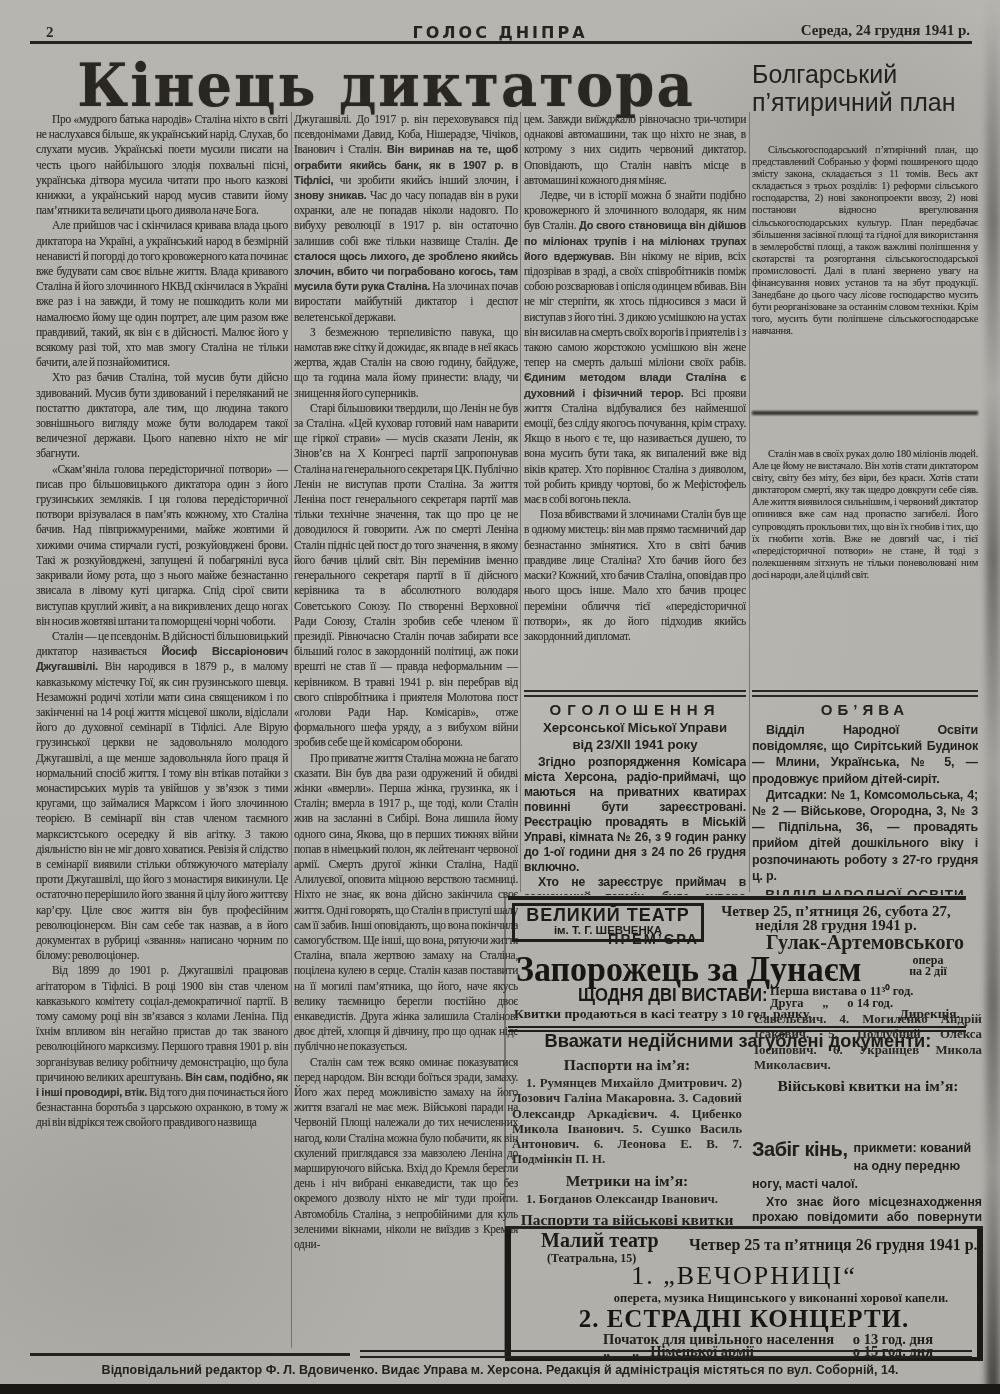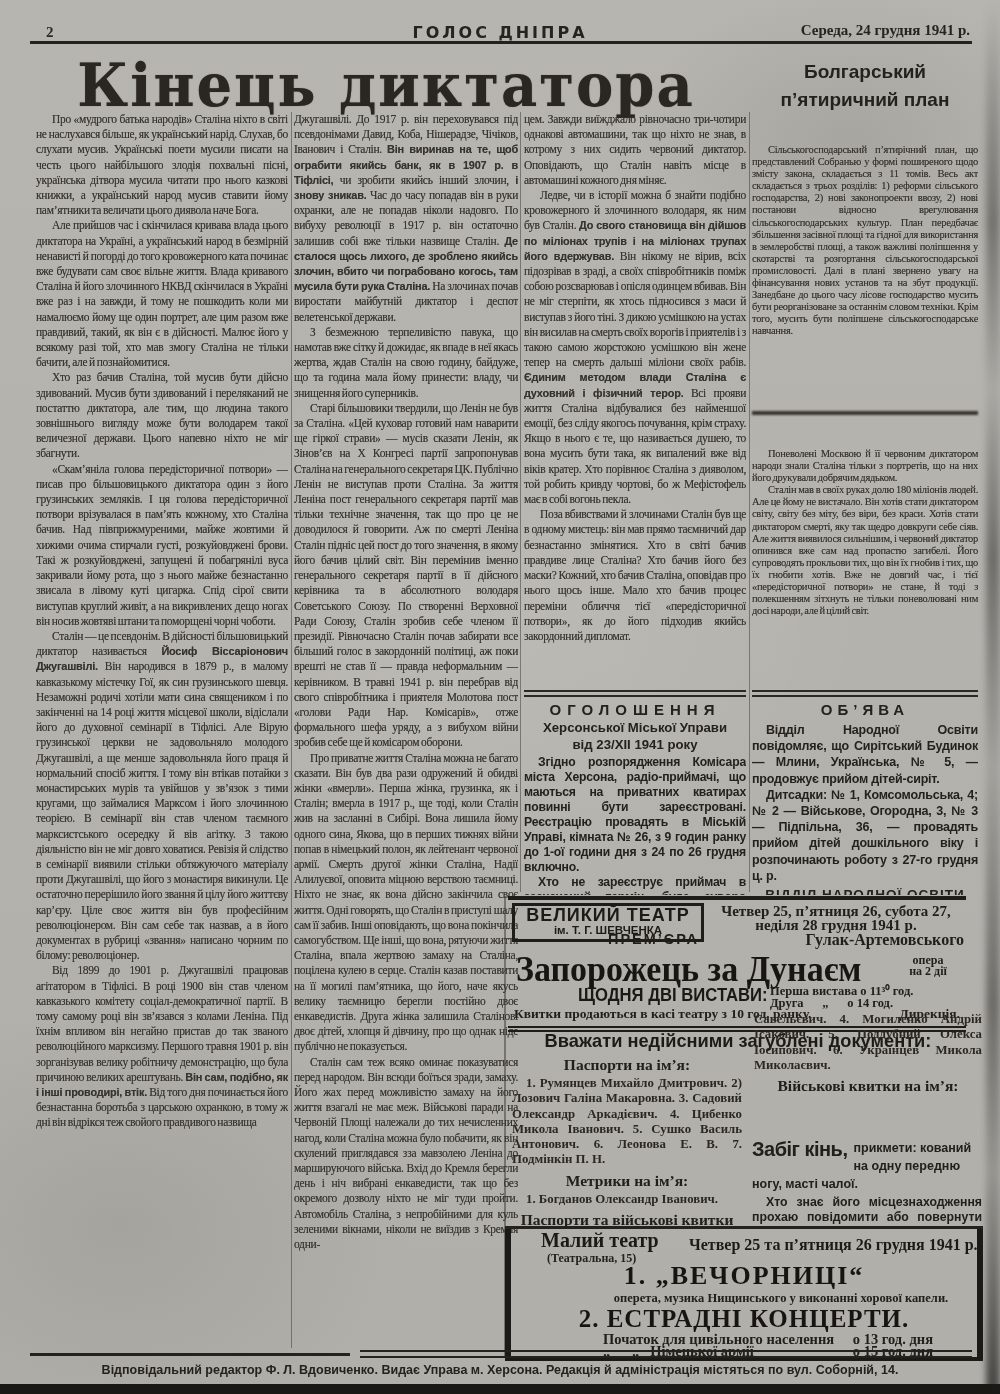--- a/index.html
+++ b/index.html
@@ -25,39 +25,39 @@
     font-size:16px;letter-spacing:3px;color:#262420;}
   .issuedate{font-size:15px;font-weight:bold;color:#262420;text-align:right;}
   .rule{background:#24221e;}
   .dbl{height:3px;border-top:2px solid #2b2924;border-bottom:2px solid #2b2924;background:transparent;}
   .smudge{background:#35322c;filter:blur(1px);}
   .vline{background:rgba(58,56,52,.5);}
   
   .main-headline{font-family:"DejaVu Serif",serif;font-weight:bold;font-size:56px;
     letter-spacing:2px;color:#2a2722;text-align:center;white-space:nowrap;
     transform:scaleY(1.06);transform-origin:top;text-shadow:0 0 1px rgba(30,28,24,.5);}
-  .side-headline{font-family:"Liberation Sans",sans-serif;font-weight:bold;font-size:19px;
-    color:#24221e;text-align:center;line-height:1.0;}
+  .side-headline{font-family:"Liberation Sans",sans-serif;font-weight:normal;font-size:25px;
+    color:#24221e;text-align:left;line-height:1.0;}
   
   .gothic{font-family:"Liberation Sans",sans-serif;font-weight:700;color:#24221d;}
   .an-title{text-align:center;font-size:15px;letter-spacing:6px;}
   .an-sub{text-align:center;font-size:13.2px;margin-top:2px;}
   .an-body{font-size:12.2px;line-height:15px;text-align:justify;letter-spacing:-0.2px;}
   .an-body .para{margin:0;text-indent:14px;}
   .an-sig{text-align:right;font-size:13.5px;letter-spacing:3px;margin-top:3px;}
   .ob-body{font-size:12.5px;line-height:16.2px;text-align:justify;letter-spacing:-0.2px;}
   .ob-body .para{margin:0;text-indent:14px;}
   
   .gt-box{border-top:4px solid #1f1d19;border-bottom:6px double #1f1d19;}
   .gt-name-box{border:3px solid #1f1d19;text-align:center;}
   .gt-name{font-family:"Liberation Sans",sans-serif;font-weight:bold;font-size:18px;letter-spacing:1px;color:#1d1b17;line-height:17px;margin-top:1px;}
   .gt-subname{font-family:"Liberation Sans",sans-serif;font-weight:bold;font-size:11.5px;color:#1d1b17;line-height:12px;}
   .gt-dates{font-size:15px;font-weight:bold;text-align:center;color:#22201b;line-height:13px;}
   .gt-premiere{font-family:"Liberation Sans",sans-serif;font-weight:bold;font-size:14.5px;letter-spacing:2px;color:#201e19;}
-  .gt-composer{font-size:16px;font-weight:bold;color:#22201b;}
+  .gt-composer{font-size:20px;font-weight:bold;color:#22201b;}
   .gt-title{font-family:"Liberation Serif",serif;font-weight:bold;font-size:34px;
     letter-spacing:0px;color:#181613;white-space:nowrap;transform:scaleY(1.08);transform-origin:left top;}
   .gt-genre{font-size:12px;font-weight:bold;text-align:center;color:#201e19;line-height:11px;}
   .gt-daily{font-family:"Liberation Sans",sans-serif;font-weight:bold;font-size:18.5px;color:#1b1915;
     transform:scaleX(.9);transform-origin:left;white-space:nowrap;}
   .gt-show{font-size:12.5px;font-weight:bold;color:#22201b;line-height:11px;white-space:nowrap;}
   .gt-tickets{font-size:13.5px;font-weight:bold;color:#22201b;}
   
   .ld-heading{font-family:"Liberation Sans",sans-serif;font-weight:bold;font-size:19px;color:#1d1b16;
     text-align:center;transform:scaleX(.96);}
@@ -67,21 +67,21 @@
   
   .horse{font-family:"Liberation Sans",sans-serif;font-weight:bold;color:#22201b;}
   .horse-lead{float:left;font-size:20px;letter-spacing:-0.5px;margin-right:6px;line-height:22px;}
   .horse-desc{font-size:12.5px;line-height:13.5px;}
   .horse-body{font-size:12.3px;line-height:15px;text-align:justify;margin:3px 0 0 0;text-indent:14px;}
   
   .st-box{border-left:6px solid #1c1a16;border-right:6px solid #1c1a16;border-bottom:4px solid #1c1a16;}
   .st-name{font-size:20px;font-weight:bold;color:#1d1b17;}
   .st-addr{font-size:12px;font-weight:bold;color:#24221d;}
   .st-date{font-size:16px;font-weight:bold;color:#1d1b17;white-space:nowrap;}
-  .st-item1{font-size:26px;font-weight:bold;letter-spacing:2px;text-align:center;color:#171512;}
+  .st-item1{font-size:26px;font-weight:normal;letter-spacing:2px;text-align:center;color:#171512;}
   .st-sub{font-size:12.5px;font-weight:bold;text-align:center;color:#22201b;}
   .st-item2{font-size:25px;font-weight:bold;letter-spacing:1px;text-align:center;color:#171512;}
   .st-time{font-size:14.5px;font-weight:bold;color:#22201b;display:flex;justify-content:space-between;}
   
   .footer-text{text-align:center;font-family:"Liberation Sans",sans-serif;font-weight:bold;
     font-size:12.5px;color:#24221d;}
   .bottom-band{background:#191815;filter:blur(.6px);}
   .right-streak{background:linear-gradient(to bottom,
      rgba(40,40,38,0) 0%, rgba(40,40,38,.45) 16%, rgba(40,40,38,.08) 28%,
      rgba(40,40,38,.5) 40%, rgba(40,40,38,.12) 55%, rgba(40,40,38,.5) 72%,
@@ -121,21 +121,20 @@
       <p class="para noindent"><span>цем. Завжди виїжджало рівночасно три-чотири однакові автомашини, так що ніхто не знав, в котрому з них сидить червоний диктатор. Оповідають, що Сталін навіть місце в автомашині кожного дня міняє.</span></p>
       <p class="para"><span>Ледве, чи в історії можна б знайти подібно кровожерного й злочинного володаря, як ним був Сталін. </span><span class="b">До свого становища він дійшов по міліонах трупів і на міліонах трупах його вдержував.</span><span> Він нікому не вірив, всіх підозрівав в зраді, а своїх співробітників поміж собою розсварював і опісля одинцем вбивав. Він не міг стерпіти, як хтось підносився з маси й виступав з його тіні. З дикою усмішкою на устах він висилав на смерть своїх ворогів і приятелів і з такою самою жорстокою усмішкою він жене тепер на смерть дальші міліони своїх рабів. </span><span class="b">Єдиним методом влади Сталіна є духовний і фізичний терор.</span><span> Всі прояви життя Сталіна відбувалися без найменшої емоції, без сліду якогось почування, крім страху. Якщо в нього є те, що називається душею, то вона мусить бути така, як випалений вже від віків кратер. Хто порівнює Сталіна з дияволом, той робить кривду чортові, бо ж Мефістофель має в собі вогонь пекла.</span></p>
       <p class="para"><span>Поза вбивствами й злочинами Сталін був ще в одному мистець: він мав прямо таємничий дар безнастанно змінятися. Хто в світі бачив правдиве лице Сталіна? Хто бачив його без маски? Кожний, хто бачив Сталіна, оповідав про нього щось інше. Мало хто бачив процес переміни обличчя тієї «передісторичної потвори», як до його підходив якийсь закордонний дипломат.</span></p>
     </div>
 
   <div class="abs article smallcol" style="left:752px;top:120px;width:226px;height:288px;">
       <p class="para"><span>Сільськогосподарський п’ятирічний план, що представлений Собранью у формі поширеного щодо змісту закона, складається з 11 томів. Весь акт складається з трьох розділів: 1) реформи сільського господарства, 2) нові законопроекти ввозу, 2) нові постанови відносно врегулювання сільськогосподарських культур. План передбачає збільшення засівної площі та гідної для використання в землеробстві площі, а також важливі поліпшення у скотарстві та розгортання сільськогосподарської промисловості. Далі в плані звернено увагу на фінансування нових установ та на збут продукції. Занедбане до цього часу лісове господарство мусить бути реорганізоване за останнім словом техніки. Крім того, мусить бути поліпшене сільськогосподарське навчання.</span></p>
     </div>
   <div class="abs smudge" style="left:752px;top:411px;width:226px;height:4px;"></div>
   <div class="abs article smallcol" style="left:752px;top:424px;width:226px;height:262px;">
-      <p class="para"><span>Поневолені Москвою й її червоним диктатором народи знали Сталіна тільки з портретів, що на них його друкували добрячим дядьком.</span></p>
       <p class="para"><span>Сталін мав в своїх руках долю 180 міліонів людей. Але це йому не вистачало. Він хотів стати диктатором світу, світу без міту, без віри, без краси. Хотів стати диктатором смерті, яку так щедро довкруги себе сіяв. Але життя виявилося сильнішим, і червоний диктатор опинився вже сам над пропастю загибелі. Його супроводять прокльови тих, що він їх гнобив і тих, що їх гнобити хотів. Вже не довгий час, і тієї «передісторичної потвори» не стане, й тоді з полекшенням зітхнуть не тільки поневолювані ним досі народи, але й цілий світ.</span></p>
     </div>
 
   <div class="abs vline" style="left:291px;top:112px;width:1px;height:1236px;"></div>
   <div class="abs vline" style="left:520px;top:112px;width:1px;height:780px;"></div>
   <div class="abs vline" style="left:749px;top:112px;width:1px;height:780px;"></div>
   <div class="abs vline" style="left:504px;top:896px;width:2px;height:460px;"></div>
 
   <div class="abs dbl" style="left:524px;top:690px;width:222px;"></div>
   <div class="abs dbl" style="left:752px;top:690px;width:226px;"></div>

